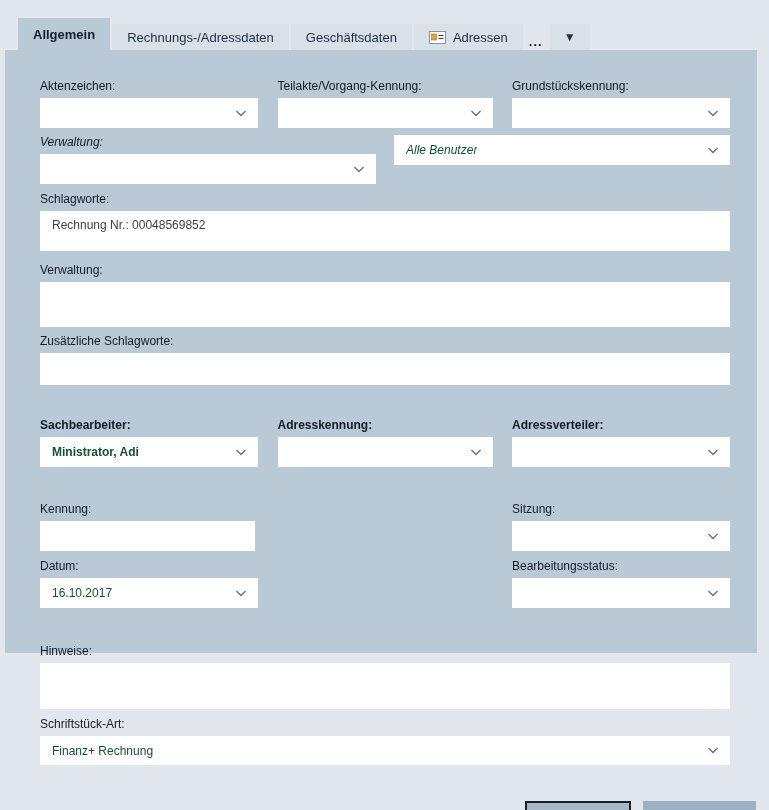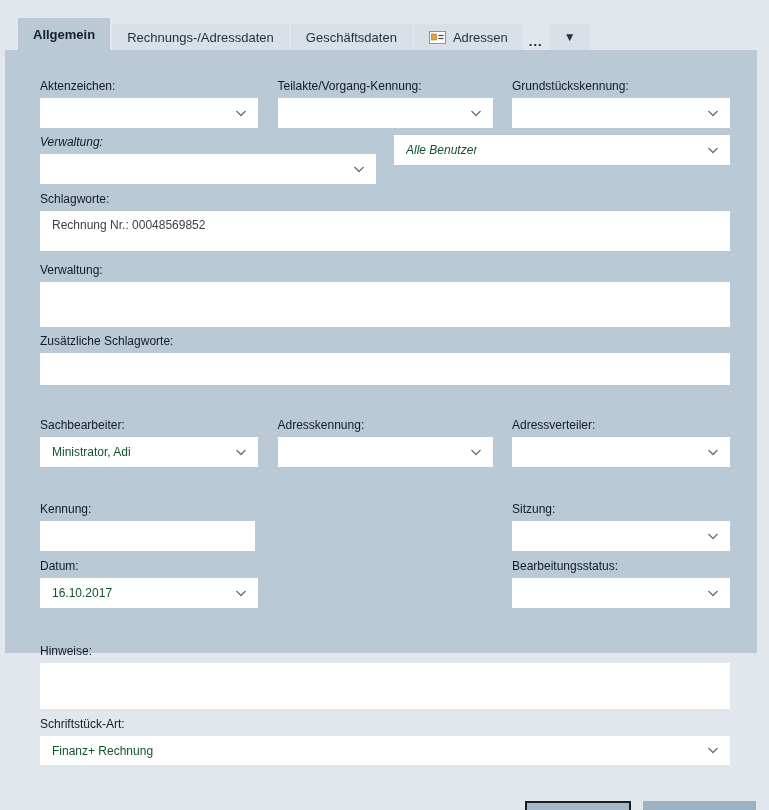--- a/index.html
+++ b/index.html
@@ -67,21 +67,21 @@
   }
   .textarea {
     background:#fff; border:none; outline:none; resize:none; width:100%;
     padding:7px 12px; font:12px "Liberation Sans","DejaVu Sans",sans-serif;
     color:#404040; display:block;
   }
   .h40 { height:40px; } .h45 { height:45px; } .h32 { height:32px; }
   .h46 { height:46px; } .h29 { height:29px;align-items:center; }
 
   .mt7  { margin-top:7px; }  .mt8  { margin-top:8px; }
-  .mt12 { margin-top:12px; } .mt33 { margin-top:33px; }
+  .mt12 { margin-top:12px; } .mt33 { margin-top:33px;font-weight:bold; }
   .mt35 { margin-top:35px; } .mt36 { margin-top:36px; }
 
   
   .buttons {
     display:flex; justify-content:flex-end; gap:12px;
     margin-top:36px; margin-right:-26px;
   }
   .btn {
     height:34px; font-size:12px; color:#121c26;
     display:flex; align-items:center; justify-content:center; cursor:default;

